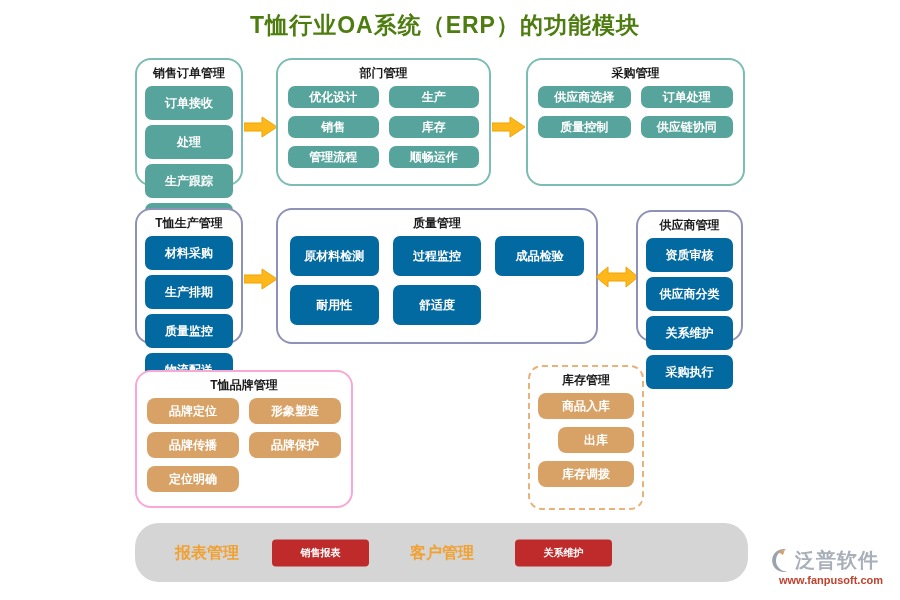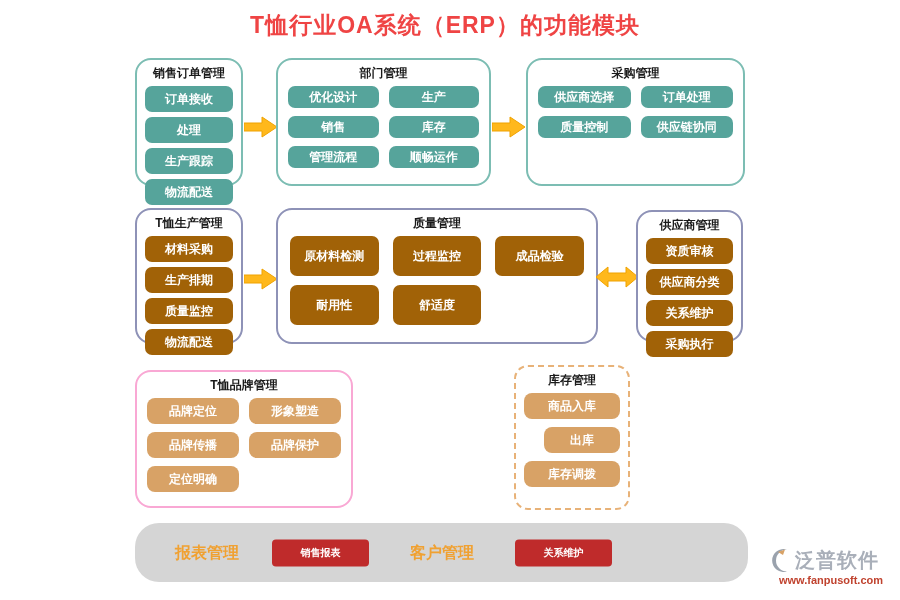--- a/index.html
+++ b/index.html
@@ -3,37 +3,37 @@
 <meta charset="utf-8">
 <style>
   html,body{margin:0;padding:0;}
   body{
     width:900px;height:600px;position:relative;background:#ffffff;
     font-family:"Liberation Sans","DejaVu Sans",sans-serif;
     overflow:hidden;
   }
   .page-title{
     position:absolute;top:10px;left:0;width:890px;text-align:center;
-    font-size:23px;font-weight:bold;color:#ef4444;letter-spacing:1px;
+    font-size:23px;font-weight:bold;color:#4d7c0f;letter-spacing:1px;
   }
   .box{position:absolute;background:#fff;border-radius:16px;box-sizing:border-box;}
   .teal-box{border:2px solid #7CBDB3;}
   .purple-box{border:2px solid #8E92B7;}
   .orange-box{border:2px solid #f9a8d4;}
   .orange-dashed-box{border:2px dashed #E8B278;border-radius:14px;}
   .box-title{
     padding:5px 0 5px;font-size:12px;font-weight:bold;color:#1a1a1a;
     text-align:center;line-height:16px;white-space:nowrap;
   }
   .pill{
     color:#fff;font-weight:bold;font-size:12px;display:flex;align-items:center;
-    justify-content:center;border-radius:7px;white-space:nowrap;height:26px;
+    justify-content:center;border-radius:7px;white-space:nowrap;height:34px;
   }
   .pill-teal{background:#56A49B;}
-  .pill-purple{background:#a16207;}
+  .pill-purple{background:#0369a1;}
   .pill-orange{background:#D8A266;}
   .stack{display:flex;flex-direction:column;gap:5px;padding:0 8px;}
   .grid2{display:grid;grid-template-columns:1fr 1fr;gap:8px 10px;padding:0 10px;align-content:start;}
   .grid2 .pill{height:22px;}
   .grid3{display:grid;grid-template-columns:1fr 1fr 1fr;gap:9px 14px;padding:0 12px;align-content:start;}
   .grid3 .pill{height:40px;}
   .big-pill .pill{height:26px;border-radius:8px;}
   .arrow{position:absolute;}
   .bottom-bar{
     position:absolute;left:135px;top:523px;width:613px;height:59px;
@@ -141,21 +141,21 @@
   <div class="box-title">T恤品牌管理</div>
   <div class="grid2">
     <div class="pill pill-orange">品牌定位</div>
     <div class="pill pill-orange">形象塑造</div>
     <div class="pill pill-orange">品牌传播</div>
     <div class="pill pill-orange">品牌保护</div>
     <div class="pill pill-orange">定位明确</div>
   </div>
 </div>
 
-<div class="box orange-dashed-box big-pill" style="left:514px;top:365px;width:116px;height:145px;">
+<div class="box orange-dashed-box big-pill" style="left:528px;top:365px;width:116px;height:145px;">
   <div class="box-title">库存管理</div>
   <div class="stack" style="gap:8px;">
     <div class="pill pill-orange" style="height:26px;">商品入库</div>
     <div class="pill pill-orange" style="height:26px;margin-left:20px;">出库</div>
     <div class="pill pill-orange" style="height:26px;">库存调拨</div>
   </div>
 </div>
 
 <div class="bottom-bar">
   <div class="bar-label" style="left:40px;">报表管理</div>

